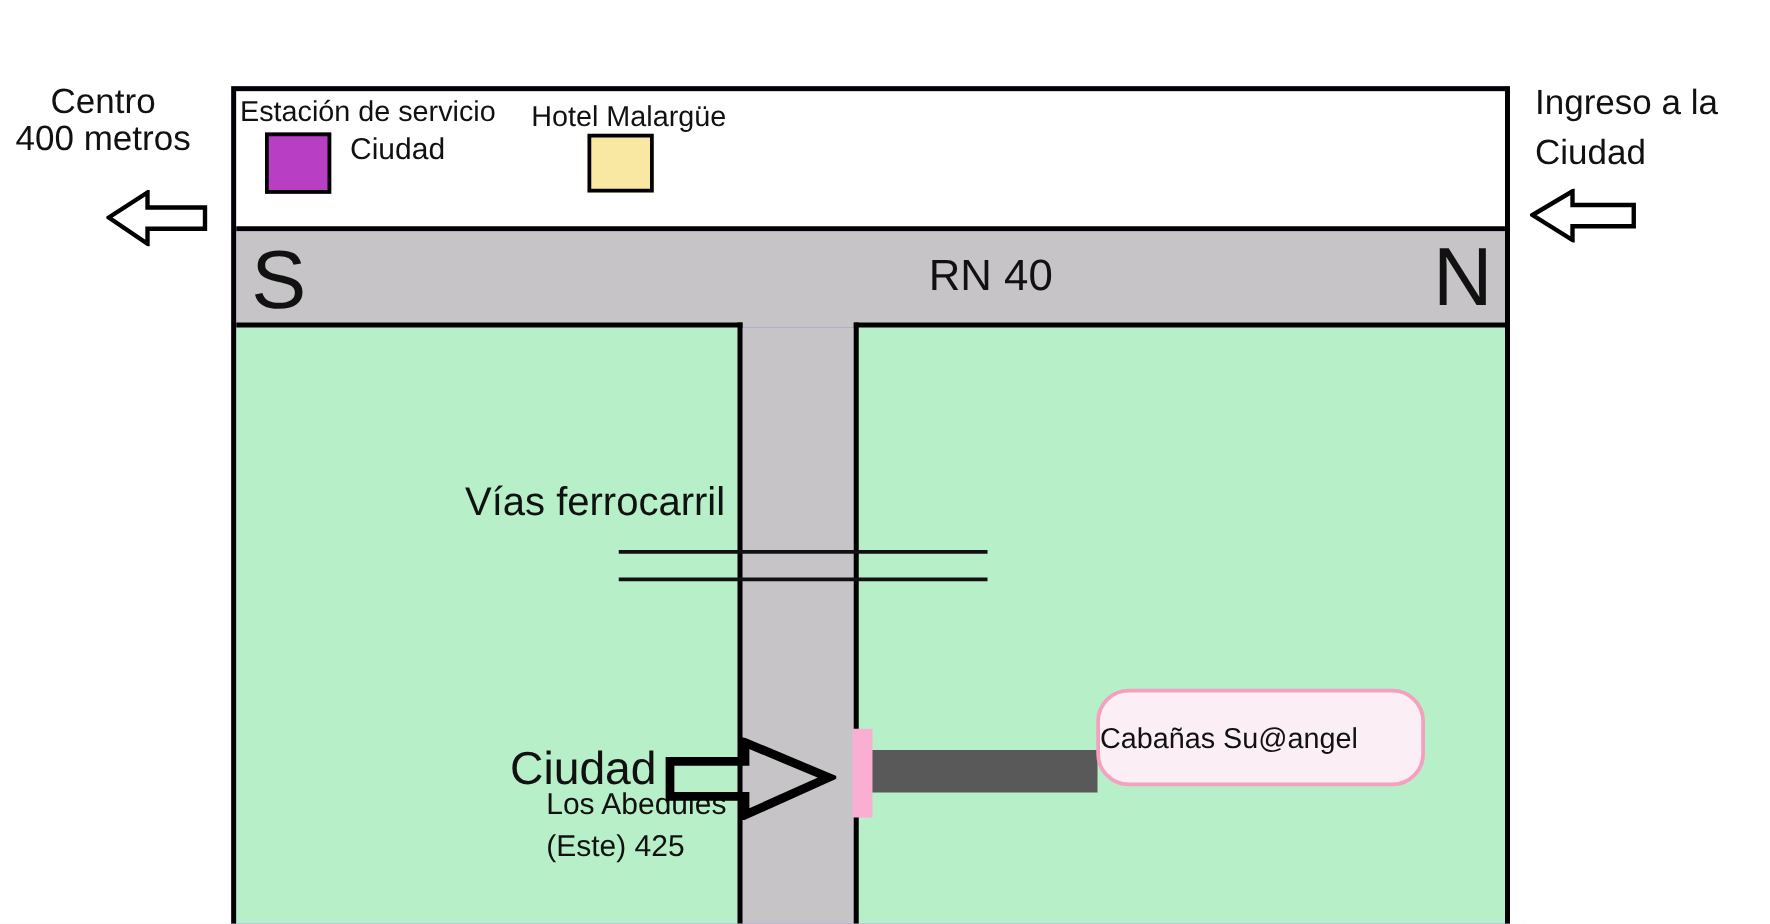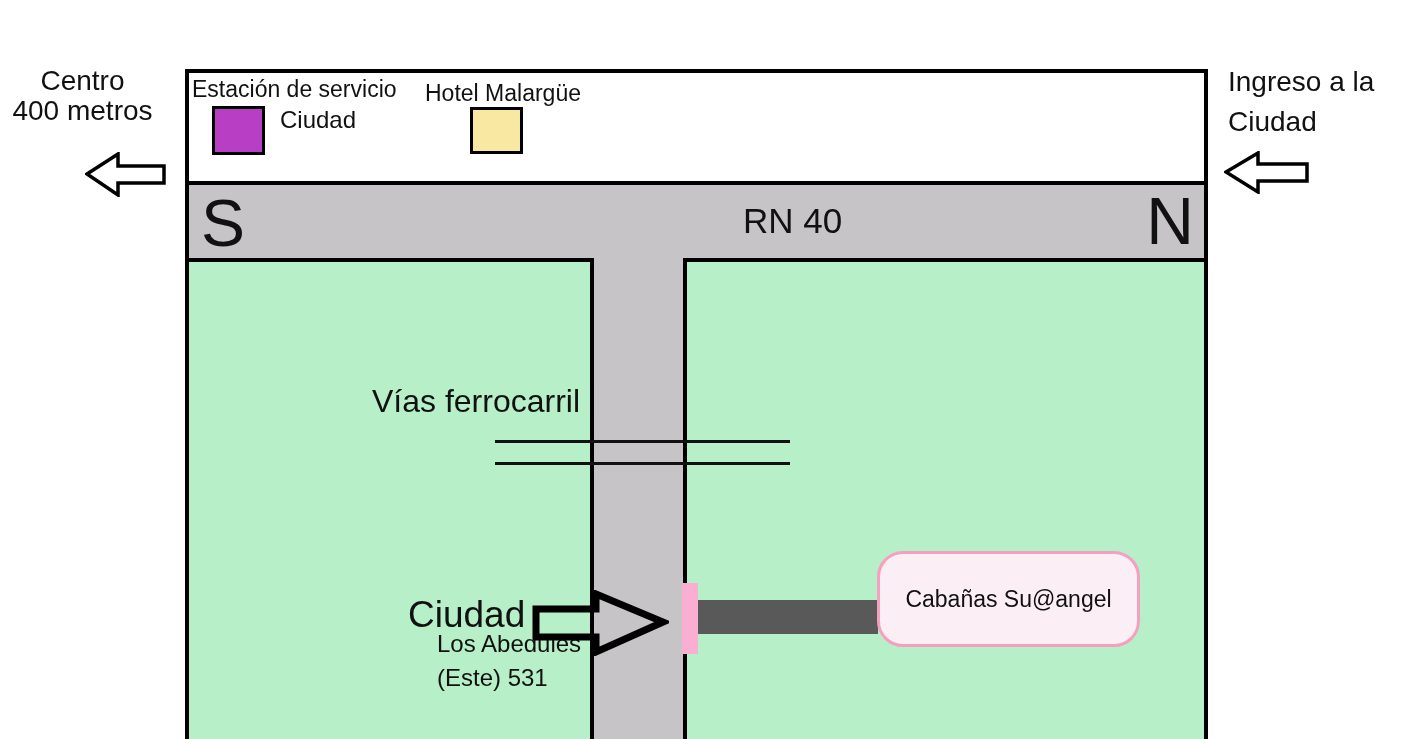--- a/index.html
+++ b/index.html
@@ -76,23 +76,23 @@
   .rail-line-1 { top: 367px; }
   .rail-line-2 { top: 389px; }
   .railway-label { left: 183px; top: 310px; font-size: 32px; }
   .entrada-label { left: 219px; top: 521px; font-size: 37px; }
   .address-label { left: 248px; top: 554px; font-size: 24px; line-height: 34px; }
   .entrance-arrow { left: 343px; top: 517px; }
 
   .gate-bar { left: 493px; top: 510px; width: 16px; height: 71px; z-index: 5; }
   .driveway-bar { left: 505px; top: 527px; width: 184px; height: 34px; z-index: 4; }
   .destination-box {
-    left: 688px; top: 478px; width: 263px; height: 96px;
+    left: 688px; top: 478px; width: 263px; height: 78px;
     border: 3px solid #f6a0bf; border-radius: 26px;
-    display: flex; align-items: center; justify-content: center;
+    display: flex; align-items: center; justify-content: flex-start;
     font-size: 23px; z-index: 6;
   }
 </style>
 </head>
 <body>
 
 <div class="canvas">
 
   <div class="abs west-label">
     <div>Centro</div>
@@ -132,21 +132,21 @@
     <div class="abs block-left" style="background-color: rgb(182, 239, 200);"></div>
     <div class="abs block-right" style="background-color: rgb(182, 239, 200);"></div>
 
     <div class="abs railway-label">Vías ferrocarril</div>
     <div class="abs rail-line rail-line-1"></div>
     <div class="abs rail-line rail-line-2"></div>
 
     <div class="abs entrada-label">Ciudad</div>
     <div class="abs address-label">
       <div>Los Abedules</div>
-      <div>(Este) 531</div>
+      <div>(Este) 425</div>
     </div>
     <svg class="abs entrance-arrow" width="137" height="66" viewBox="0 0 137 66">
       <polygon points="4,19 64,19 64,4 131,32 64,62 64,47 4,47" fill="none" stroke="#000000" stroke-width="7" stroke-linejoin="miter"></polygon>
     </svg>
 
     <div class="abs gate-bar" style="background-color: rgb(249, 174, 210);"></div>
     <div class="abs driveway-bar" style="background-color: rgb(89, 89, 89);"></div>
     <div class="abs destination-box" style="background-color: rgb(251, 238, 245);">
       <span>Cabañas Su@angel</span>
     </div>

